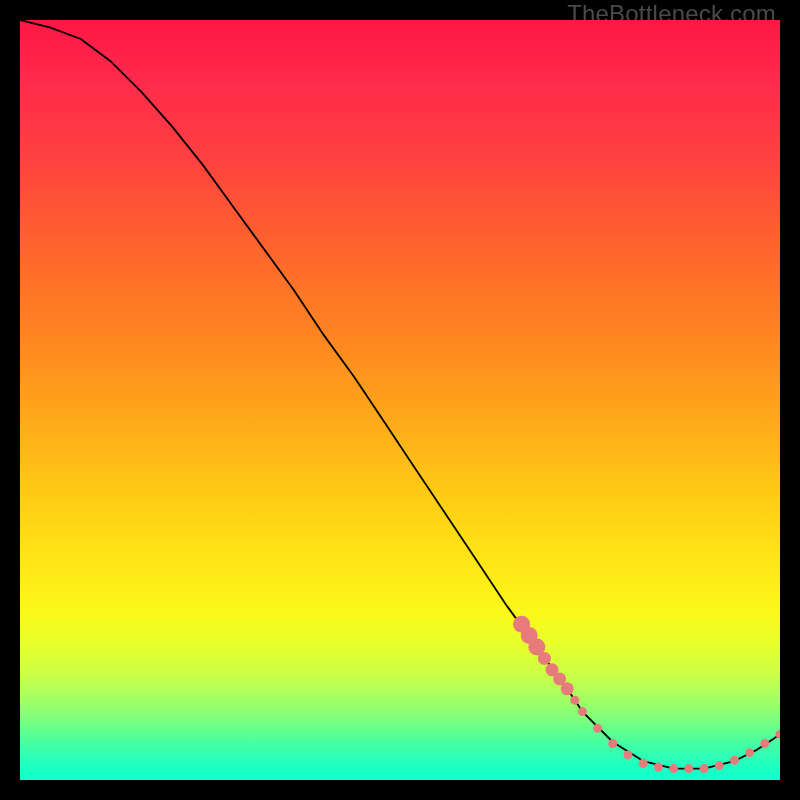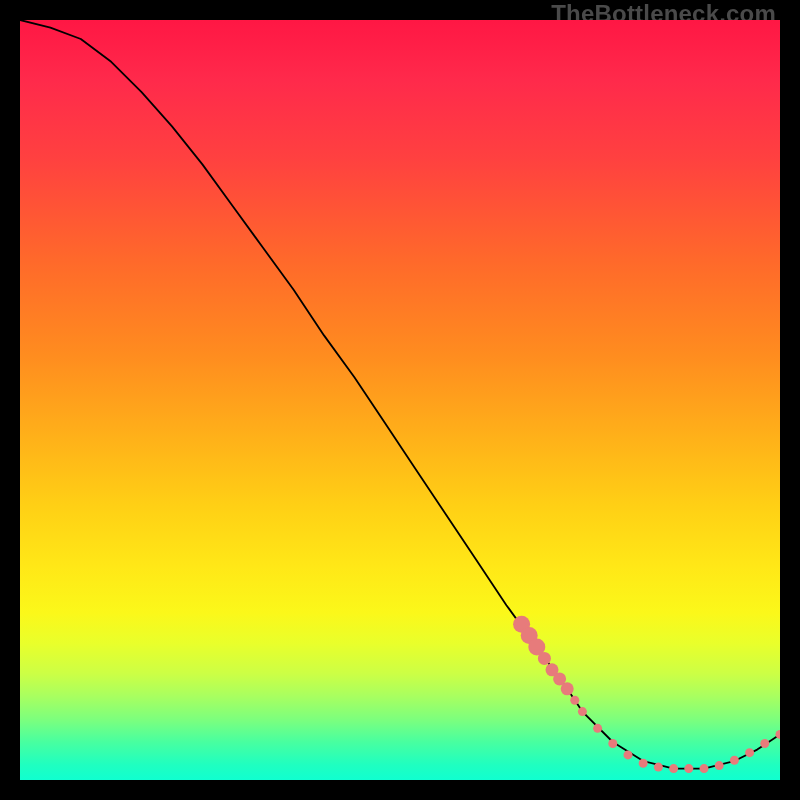--- a/index.html
+++ b/index.html
@@ -38,21 +38,21 @@
       #1fffc0 98%,
       #10ffd0 100%
     );
   }
   .watermark {
     position: absolute;
     top: 0px;
     right: 24px;
     font-family: Arial, Helvetica, sans-serif;
     font-size: 24px;
-    font-weight: 700;
+    font-weight: 400;
     color: #4a4a4a;
     letter-spacing: 0.2px;
   }
   svg.overlay {
     position: absolute;
     left: 0; top: 0;
     width: 760px; height: 760px;
   }
   .curve {
     fill: none;

